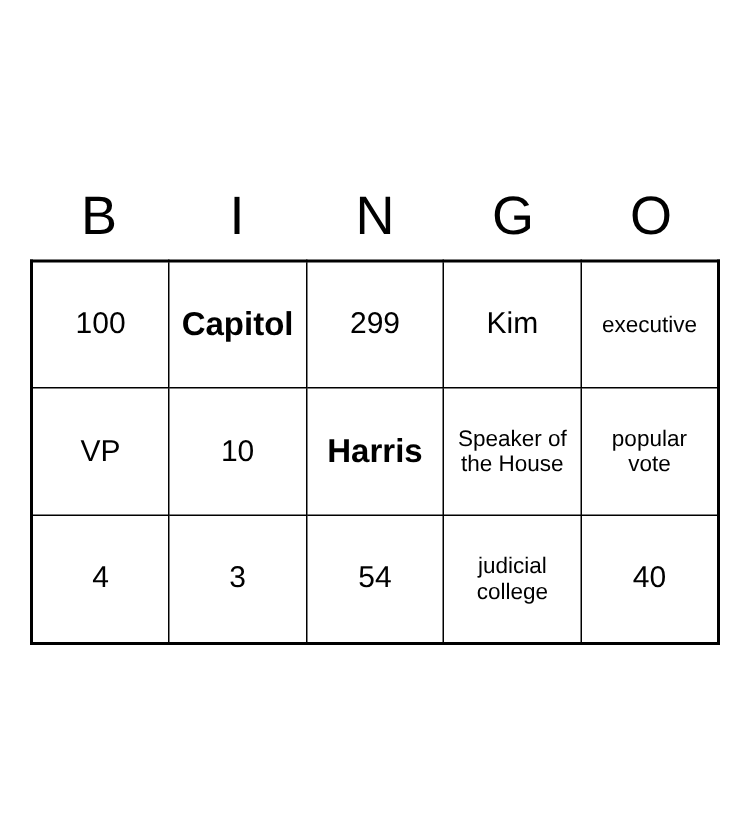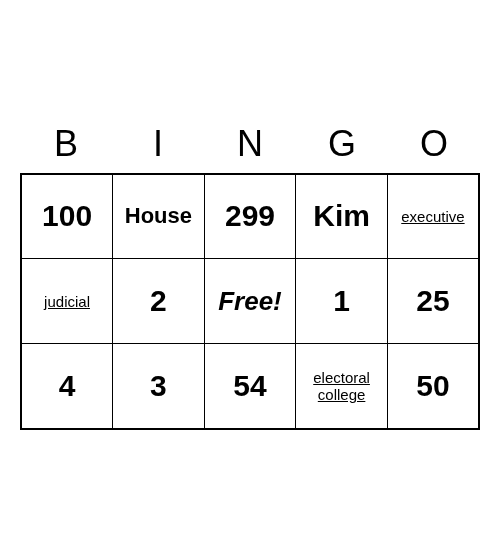--- a/index.html
+++ b/index.html
@@ -42,33 +42,32 @@
       border: 1px solid #000;
       text-align: center;
       vertical-align: middle;
       width: 20%;
       height: 85px;
       padding: 4px;
       color: #000;
     }
 
     .cell-large {
-      font-size: 30px;
-      font-weight: bold;
+      font-size: 20px;
+      font-weight: normal;
     }
 
     .cell-medium {
       font-size: 22px;
       font-weight: bold;
     }
 
     .cell-small {
       font-size: 15px;
       font-weight: normal;
-      text-decoration: underline;
     }
 
     .cell-free {
       font-size: 26px;
       font-weight: bold;
       font-style: italic;
     }
   </style>
 </head>
 <body>
@@ -80,34 +79,34 @@
     <div class="bingo-header-cell">I</div>
     <div class="bingo-header-cell">N</div>
     <div class="bingo-header-cell">G</div>
     <div class="bingo-header-cell">O</div>
   </div>
 
   <table class="bingo-grid">
     <tbody id="bingo-tbody">
     <tr>
           <td class="cell-large">100</td>
-          <td class="cell-medium">House</td>
+          <td class="cell-medium">Capitol</td>
           <td class="cell-large">299</td>
           <td class="cell-large">Kim</td>
           <td class="cell-small">executive</td>
         </tr>
         <tr>
-          <td class="cell-small">judicial</td>
-          <td class="cell-large">2</td>
-          <td class="cell-free">Free!</td>
-          <td class="cell-large">1</td>
-          <td class="cell-large">25</td>
+          <td class="cell-large">VP</td>
+          <td class="cell-large">10</td>
+          <td class="cell-medium">Harris</td>
+          <td class="cell-small">Speaker of the House</td>
+          <td class="cell-small">popular vote</td>
         </tr>
         <tr>
           <td class="cell-large">4</td>
           <td class="cell-large">3</td>
           <td class="cell-large">54</td>
-          <td class="cell-small">electoral college</td>
-          <td class="cell-large">50</td>
+          <td class="cell-small">judicial college</td>
+          <td class="cell-large">40</td>
         </tr>
       </tbody>
   </table>
 </div>
 
 </body></html>

